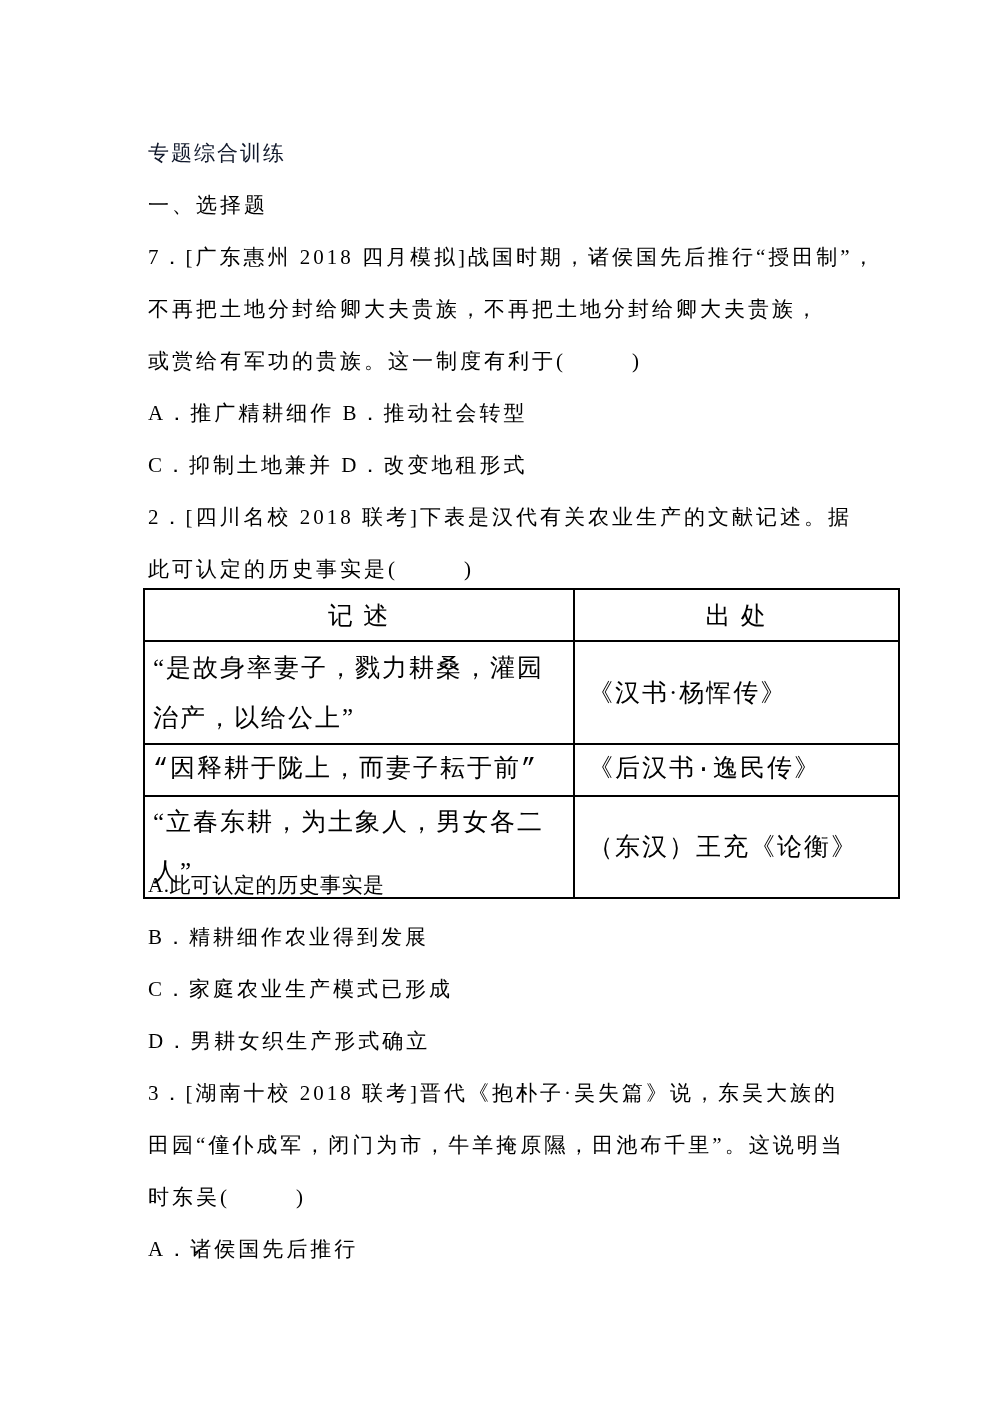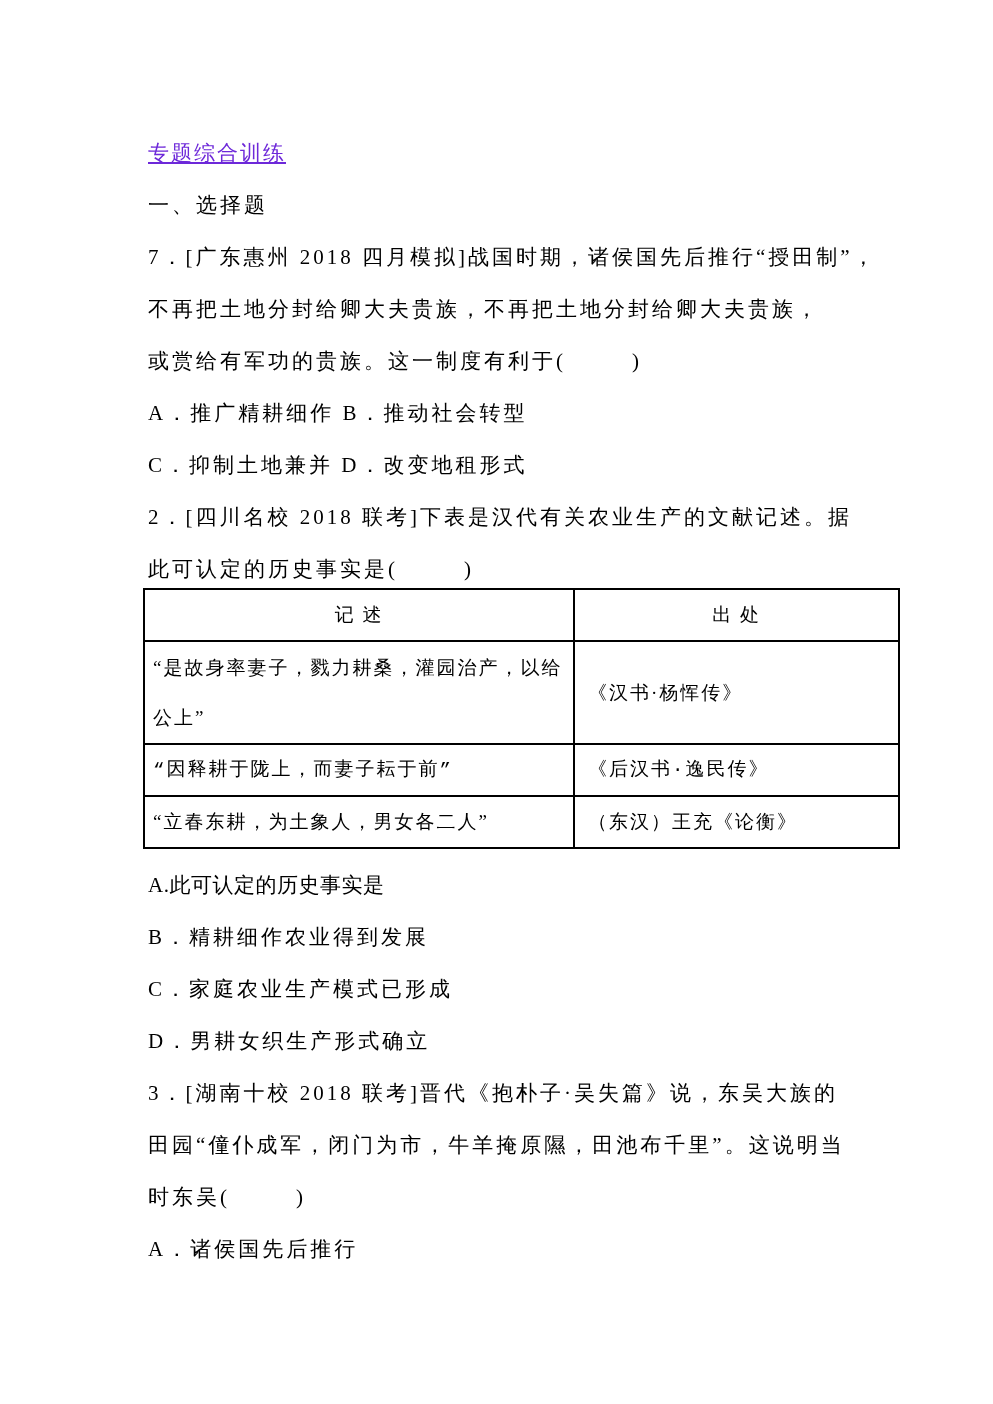--- a/index.html
+++ b/index.html
@@ -18,35 +18,35 @@
     left: 148px;
     width: 780px;
   }
   .line {
     height: 52px;
     line-height: 52px;
     font-size: 21px;
     letter-spacing: 3px;
     white-space: pre;
   }
-  .line.title { color: #6d28d9; letter-spacing: 2px; text-decoration: underline; }
+  .line.title { color: #0f172a; letter-spacing: 2px; }
   .line.tight { letter-spacing: 0.5px; }
   .table-wrap {
     height: 264px;
     margin: -7px 0 7px -5px;
   }
   table.doc-table {
     border-collapse: collapse;
     table-layout: fixed;
     width: 755px;
   }
   .doc-table th, .doc-table td {
     border: 2px solid #000000;
     font-weight: normal;
-    font-size: 19px;
+    font-size: 25px;
     letter-spacing: 2px;
     overflow: hidden;
   }
   .doc-table th { height: 48px; text-align: center; }
   .doc-table td {
     padding: 0 6px 0 8px;
     vertical-align: middle;
     line-height: 50px;
     text-align: left;
     border-radius: 28px;

